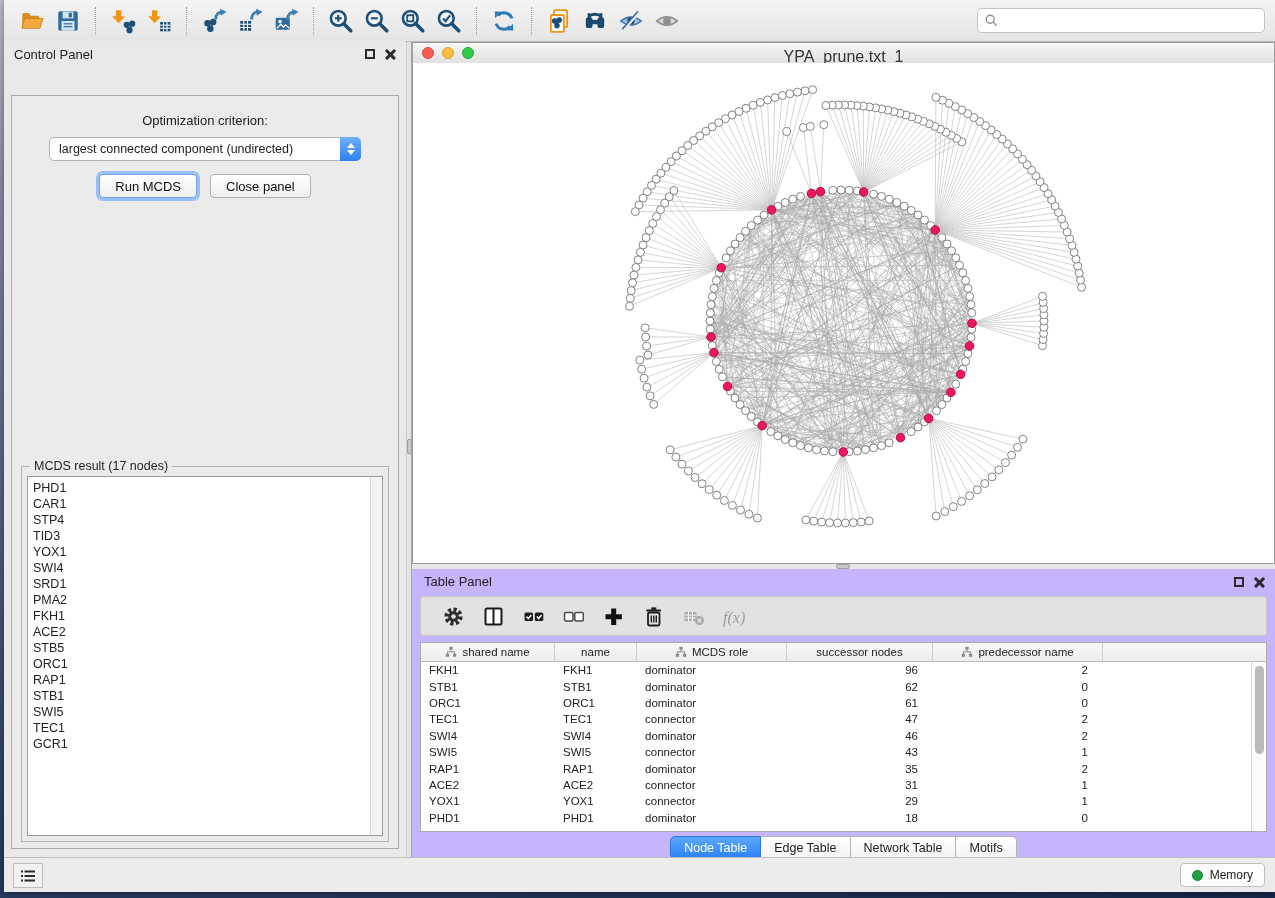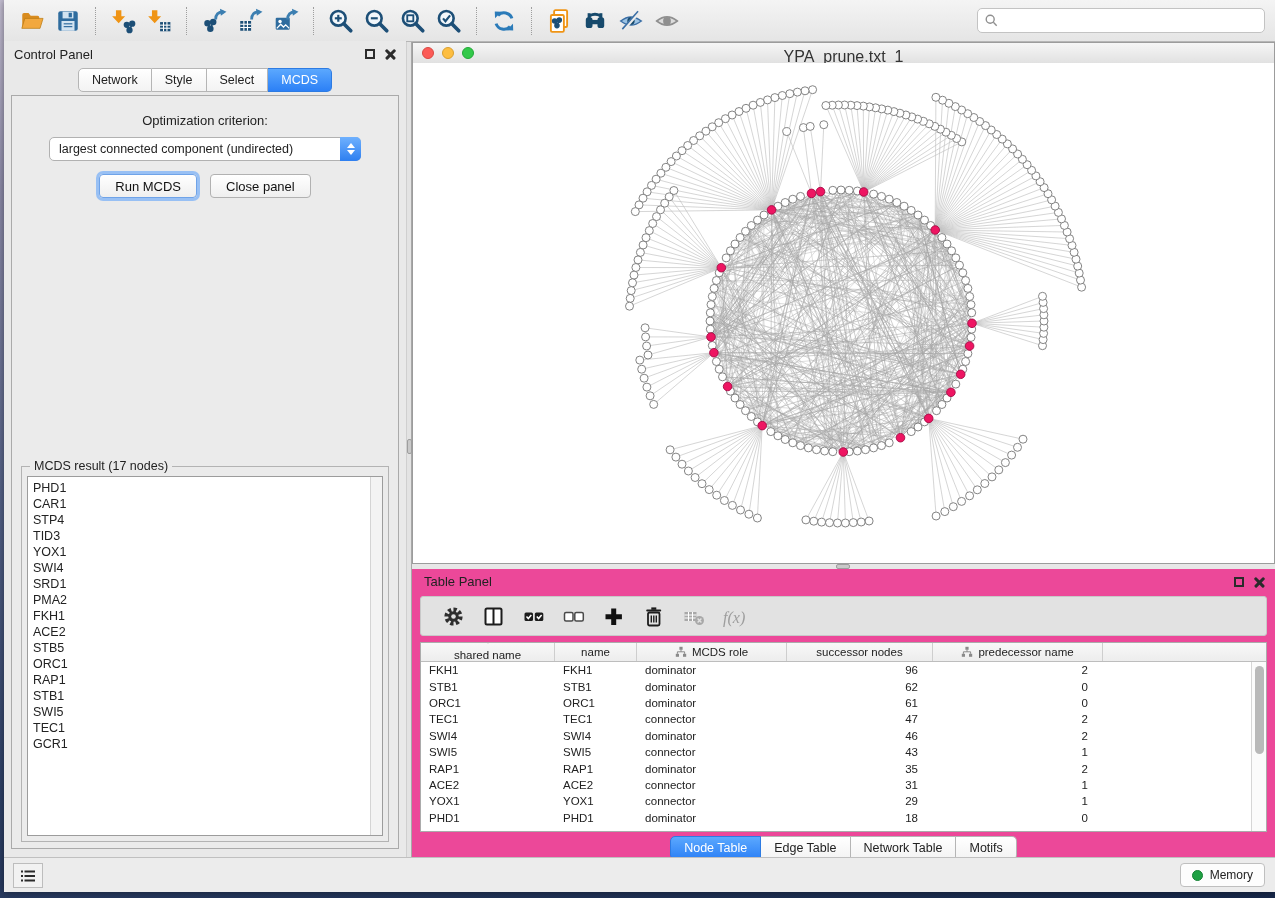--- a/index.html
+++ b/index.html
@@ -67,21 +67,21 @@
              position:relative;display:flex;align-items:center;justify-content:center;font-size:16px;color:#333}
   .lights{position:absolute;left:9px;top:3.5px;display:flex;gap:8px}
   .light{width:12px;height:12px;border-radius:50%}
   .light.red{background:#fc5b57;border:1px solid #d94942}
   .light.yellow{background:#fdbe41;border:1px solid #d9a02f}
   .light.green{background:#33c94a;border:1px solid #23a938}
   .net-canvas{position:absolute;left:0;top:20px;right:0;bottom:0;background:#fff}
   .net-canvas svg{display:block}
 
   
-  .table-panel{position:absolute;left:408px;right:0;top:569px;bottom:35px;background:#ec4899}
+  .table-panel{position:absolute;left:408px;right:0;top:569px;bottom:35px;background:#c4b5fd}
   .tp-header{height:25px;position:relative;display:flex;align-items:center;padding:0 12px;font-size:13px}
   .tp-toolbar{position:absolute;left:8px;right:8px;top:27px;height:40px;background:#e2e2e2;border:1px solid #c8c8c8;
               border-radius:3px;display:flex;align-items:center;padding-left:12px}
   .tp-icon{width:40px;height:34px;display:flex;align-items:center;justify-content:center}
   .tp-icon svg{width:23px;height:23px}
   .tp-table{position:absolute;left:8px;right:8px;top:73px;height:190px;background:#fff;border:1px solid #ababab;overflow:hidden}
   .thead{display:flex;height:19px;background:linear-gradient(#f8f8f8,#ededed);border-bottom:1px solid #bdbdbd;font-size:11.5px}
   .th{display:flex;align-items:center;justify-content:center;gap:5px;border-right:1px solid #cecece;padding:0 4px;overflow:hidden;white-space:nowrap}
   .tr{display:flex;height:16.4px;font-size:11.5px}
   .td{padding:0 8px;white-space:nowrap;overflow:hidden;display:flex;align-items:center}
@@ -275,26 +275,20 @@
   </div>
 
   <div class="control-panel">
     <div class="cp-header">
       <span>Control Panel</span>
       <span class="win-btns">
         <span class="win-float"></span>
         <span class="win-close"></span>
       </span>
     </div>
-    <div class="seg" id="cp-tabs">
-        <button class="seg-btn">Network</button>
-        <button class="seg-btn">Style</button>
-        <button class="seg-btn">Select</button>
-        <button class="seg-btn active">MCDS</button>
-      </div>
     <div class="cp-box">
       <div class="opt-label">Optimization criterion:</div>
       <div class="select">
         <span>largest connected component (undirected)</span>
         <span class="stepper">
             <span class="up"></span>
             <span class="down"></span>
           </span>
       </div>
       <div class="btn-row">
@@ -1350,21 +1344,21 @@
           </svg>
         </div>
         <div class="tp-icon">
           <svg viewBox="0 0 23 23">
             <text x="1" y="17.5" font-size="16" font-style="italic" font-family="Liberation Serif, serif" fill="#9d9d9d">f(x)</text>
           </svg>
         </div>
       </div>
     <div class="tp-table">
       <div class="thead" id="thead">
-          <div class="th" style="width: 134px; flex-direction: column;">
+          <div class="th" style="width: 134px;">
             <svg width="12" height="12" viewBox="0 0 12 12">
               <g fill="#8a8a8a">
                 <rect x="4.4" y="0.8" width="3.2" height="3"></rect>
                 <rect x="0.8" y="7.8" width="3.2" height="3"></rect>
                 <rect x="8" y="7.8" width="3.2" height="3"></rect>
               </g>
               <path d="M6 3.8 V5.8 M2.4 7.8 V5.8 H9.6 V7.8" stroke="#8a8a8a" fill="none"></path>
             </svg>
             <span>shared name</span>
           </div>

